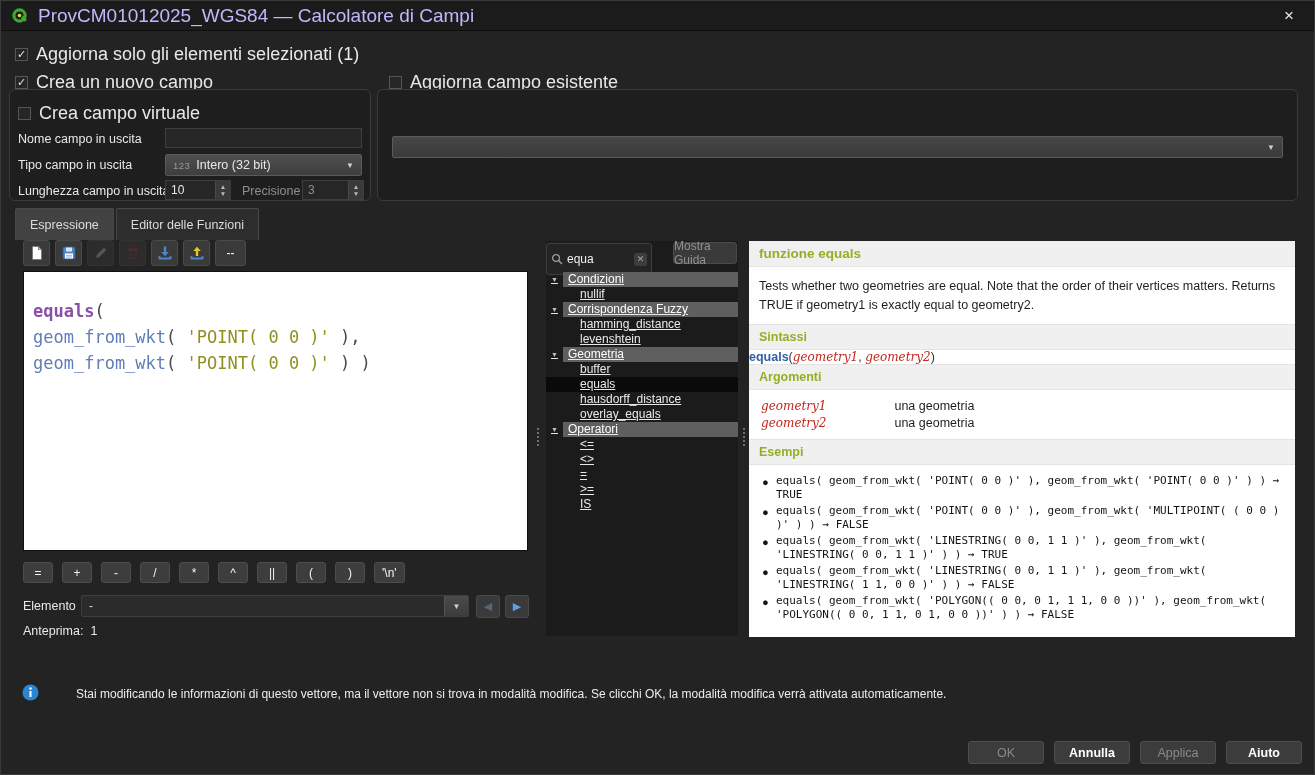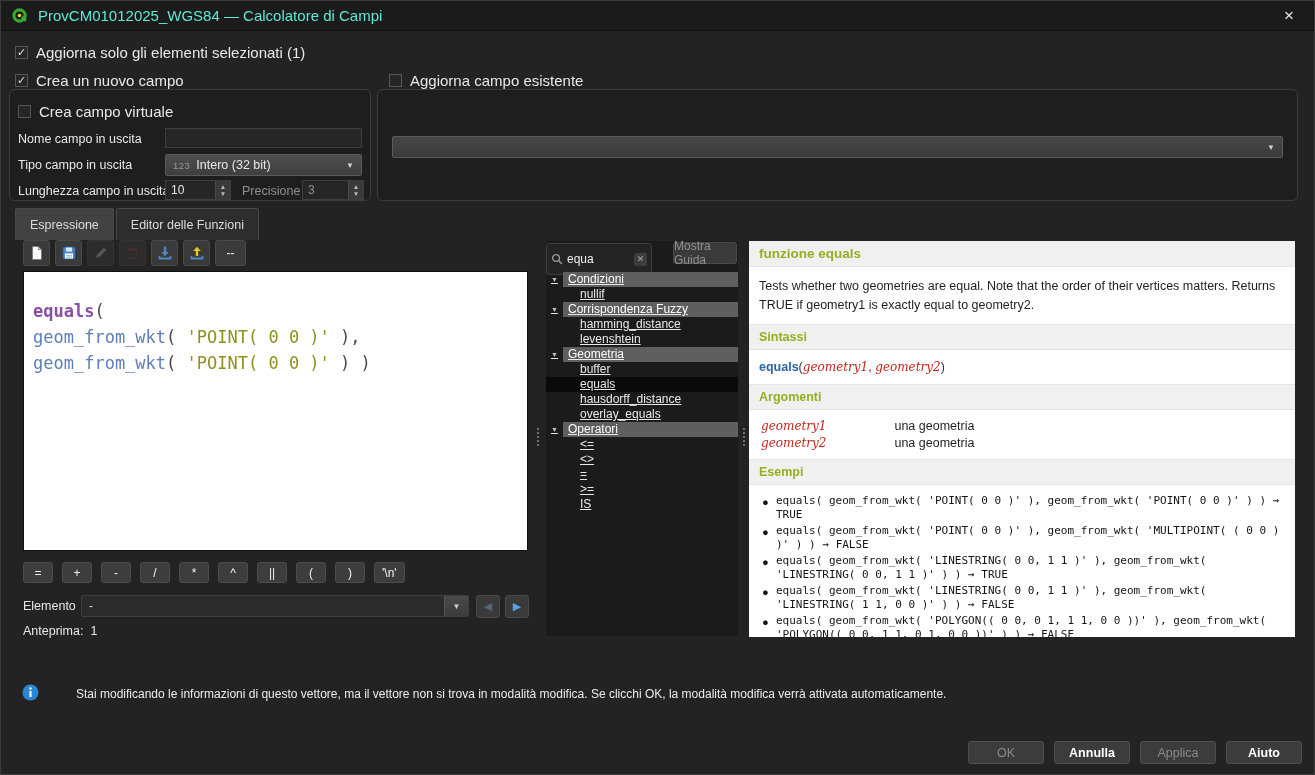--- a/index.html
+++ b/index.html
@@ -4,26 +4,26 @@
 <style>
   * { margin:0; padding:0; box-sizing:border-box; }
   html,body { background:#111; }
   .window{ width:1315px; height:775px; background:#232323; position:relative;
     font-family:"Liberation Sans","DejaVu Sans",sans-serif; color:#e8e8e8; overflow:hidden;
     border:1px solid #3a3a3a; }
 
   
   .titlebar{ position:absolute; left:0; top:0; right:0; height:30px; background:#1b1b1b;
     border-bottom:1px solid #0e0e0e; display:flex; align-items:center; padding:0 10px; gap:9px; }
-  .title{ font-size:15px; color:#5eead4; }
+  .title{ font-size:19px; color:#c4b5fd; }
   .close-btn{ margin-left:auto; font-size:17px; color:#e8e8e8; width:30px; height:28px;
     display:flex; align-items:center; justify-content:center; cursor:default; }
 
   
-  .cbrow{ position:absolute; display:flex; align-items:center; gap:8px; font-size:15px; }
+  .cbrow{ position:absolute; display:flex; align-items:center; gap:8px; font-size:18px; }
   #row-selected{ left:14px; top:43px; }
   #row-create{ left:14px; top:71px; }
   #row-update{ left:377px; top:71px;margin-left:11px; }
   .cb{ width:13px; height:13px; border:1px solid #565656; background:#262626; display:inline-flex;
     align-items:center; justify-content:center; font-size:11px; color:#e3e3e3; flex:0 0 auto; }
   .cb.checked::after{ content:"✓"; }
 
   
   .groupbox{ position:absolute; top:88px; height:112px; border:1px solid #3c3c3c; background:#1e1e1e; border-radius:6px; }
   #gb-left{ left:8px; width:362px; }
@@ -112,21 +112,21 @@
   #grip1{ left:534px; top:418px; }
   #grip2{ left:740px; top:418px; }
 
   
   #helppanel{ position:absolute; left:748px; top:240px; width:546px; height:396px; background:#ffffff;
     color:#222; overflow:hidden; }
   .band{ background:#f0f0f0; border-top:1px solid #e4e4e4; border-bottom:1px solid #e4e4e4;
     color:#93b023; font-weight:bold; padding:5px 10px; font-size:12.5px; }
   .band.htitle{ font-size:13.5px; border-top:none; }
   .desc{ padding:10px 10px 8px; line-height:1.55; color:#1f1f1f; font-size:12.5px; }
-  .syntax{ padding:10px; font-size:12.5px; }
+  .syntax{ font-size:12.5px; }
   .sy-fn{ color:#2e64a5; font-weight:bold; }
   .sy-p{ color:#333; }
   .sy-arg{ color:#c0261c; font-style:italic; font-family:"DejaVu Serif",serif; font-size:12px; }
   .args{ padding:9px 12px; display:grid; grid-template-columns:auto 1fr; gap:3px 20px; }
   .arg-row{ display:contents; }
   .arg-name{ color:#c0261c; font-style:italic; font-family:"DejaVu Serif",serif; font-size:12px; }
   .arg-desc{ color:#1f1f1f; font-size:12.5px;margin-left:48px; }
   .examples{ padding:9px 10px 8px 27px; font-family:"DejaVu Sans Mono",monospace; font-size:11px;
     line-height:14.5px; color:#141414; }
   .example{ position:relative; margin-bottom:1px; }

